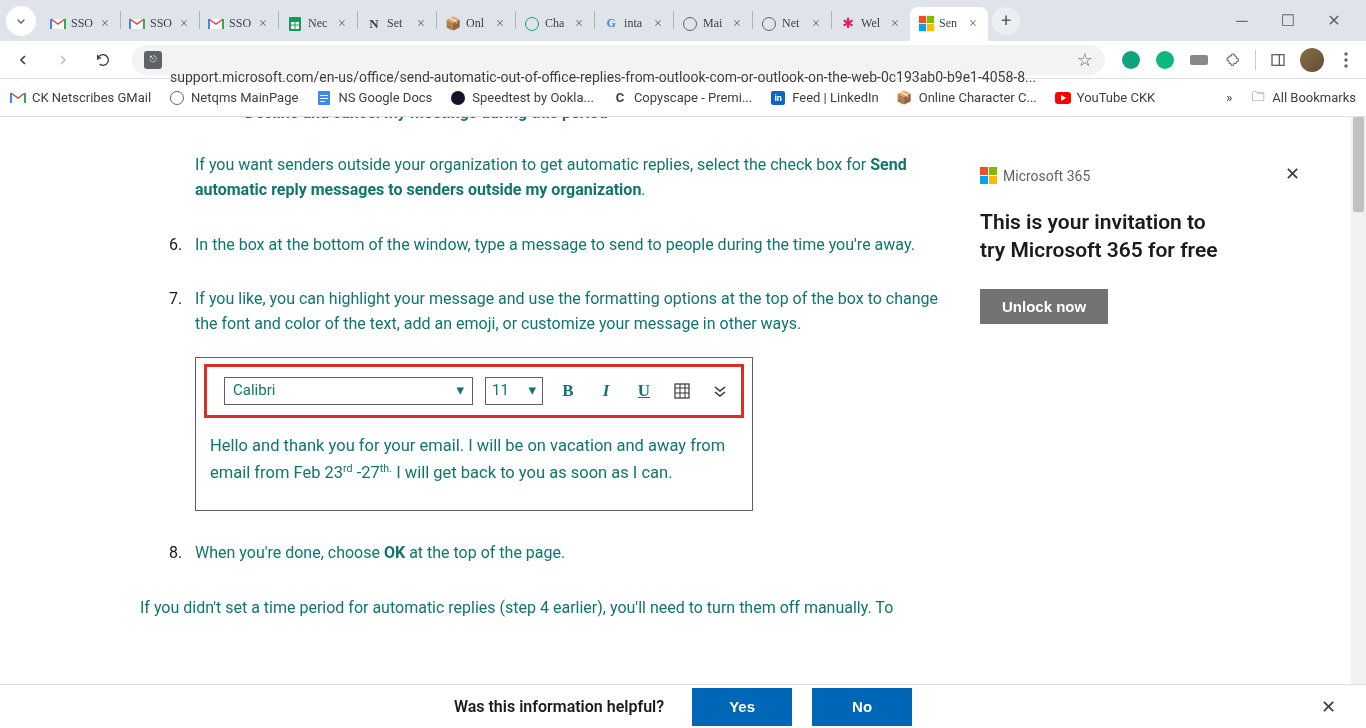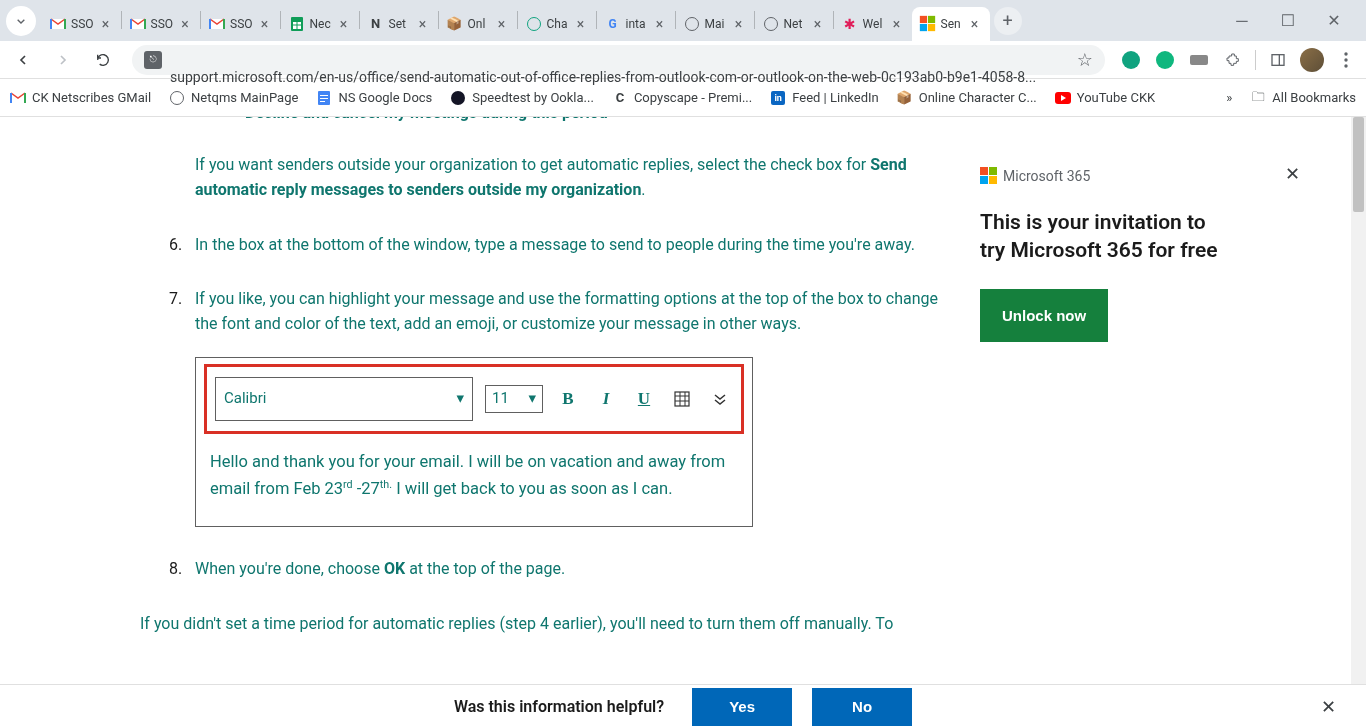--- a/index.html
+++ b/index.html
@@ -41,52 +41,52 @@
     .cut-off { font-weight: 700; margin-left: 145px; margin-top: -4px; position: relative; }
     .cut-off::before { content: '▪'; position: absolute; left: -22px; font-size: 10px; top: 4px; }
     .para { margin-top: 30px; margin-left: 95px; }
     .list-item { margin-top: 30px; margin-left: 95px; position: relative; }
     .list-item::before { content: attr(data-num); position: absolute; left: -26px; color: #1b1b1b; }
     .bold { font-weight: 700; }
     
     .editor-box { margin-top: 20px; margin-left: 95px; width: 558px; border: 1.5px solid #606060; font-size: 15.5px; }
     .editor-label { padding: 10px 14px 6px; }
     .toolbar-highlight { margin: 6px 8px 10px; border: 3px solid #d93025; padding: 10px 8px; display: flex; align-items: center; gap: 12px; }
-    .font-dropdown { flex: 1; height: 44px; border: 1px solid #606060; display: flex; align-items: center; padding: 0 8px; justify-content: space-between; font-size: 15px; }
+    .font-dropdown { flex: 1; height: 28px; border: 1px solid #606060; display: flex; align-items: center; padding: 0 8px; justify-content: space-between; font-size: 15px; margin-left: 9px; }
     .size-dropdown { width: 58px; height: 28px; border: 1px solid #606060; display: flex; align-items: center; padding: 0 6px; justify-content: space-between; font-size: 15px; }
     .fmt-btn { width: 26px; height: 26px; display: flex; align-items: center; justify-content: center; font-weight: 700; font-family: Georgia, serif; font-size: 17px; }
     .editor-msg { padding: 4px 14px 24px; line-height: 1.65; font-size: 16.5px; }
     sup { font-size: 0.65em; }
     
     .sidebar { width: 340px; padding: 50px 100px 0 0px; position: relative; }
     .promo { position: relative; }
     .promo-brand { display: flex; align-items: center; gap: 6px; font-size: 14px; color: #5f6368; }
     .ms-logo { display: grid; grid-template-columns: 8px 8px; grid-template-rows: 8px 8px; gap: 1px; }
     .ms-logo span:nth-child(1){background:#f25022;} .ms-logo span:nth-child(2){background:#7fba00;} .ms-logo span:nth-child(3){background:#00a4ef;} .ms-logo span:nth-child(4){background:#ffb900;}
     .promo-close { position: absolute; right: -80px; top: -4px; font-size: 18px; color: #3c4043; }
     .promo-head { font-size: 21px; font-weight: 600; margin-top: 24px; line-height: 1.35; color: #1b1b1b; }
-    .promo-btn { margin-top: 24px; background: #15803d; color: #fff; border: none; padding: 18px 22px; font-size: 15px; font-weight: 600; }
+    .promo-btn { margin-top: 24px; background: #737373; color: #fff; border: none; padding: 9px 22px; font-size: 15px; font-weight: 600; }
     
     .feedback-bar { position: absolute; bottom: 0; left: 0; right: 0; height: 44px; background: #fff; border-top: 1px solid #e0e0e0; display: flex; align-items: center; justify-content: center; gap: 20px; }
     .feedback-q { font-size: 16px; color: #1b1b1b; font-weight: 600; margin-right: 8px; }
     .fb-btn { width: 100px; height: 38px; background: #0067b8; color: #fff; border: none; font-size: 15px; font-weight: 600; }
     .fb-close { position: absolute; right: 30px; font-size: 18px; color: #3c4043; }
     
     .icon-svg { width: 16px; height: 16px; }
   </style>
 </head>
 <body>
 
 <div class="browser-top">
   <div class="tab-dropdown">
     <svg class="icon-svg" viewBox="0 0 24 24">
         <path d="M7 10l5 5 5-5" fill="none" stroke="#5f6368" stroke-width="2"></path>
       </svg>
   </div>
-  <div id="tabs-container" style="display:flex;">
+  <div id="tabs-container" style="display:flex;font-family:Liberation Serif, serif;">
       <div class="tab">
         <span class="tab-favicon">
           <svg width="16" height="16" viewBox="0 0 16 16">
             <path d="M1 3h14v10H1z" fill="#fff"></path>
             <path d="M1 3l7 5 7-5" fill="none" stroke="#ea4335" stroke-width="1.5"></path>
             <path d="M1 3v10" stroke="#4285f4" stroke-width="2"></path>
             <path d="M15 3v10" stroke="#34a853" stroke-width="2"></path>
           </svg>
         </span>
         <span class="tab-title">SSO</span>

